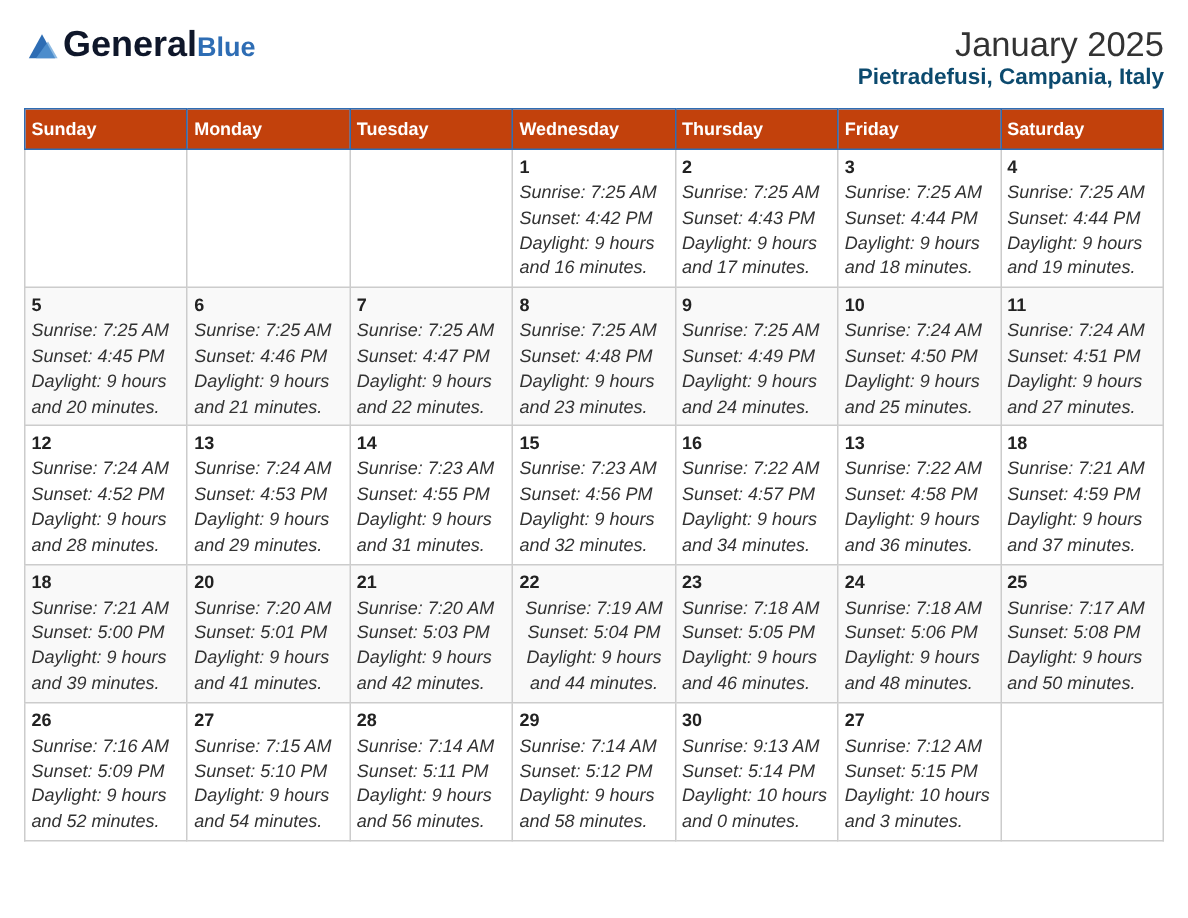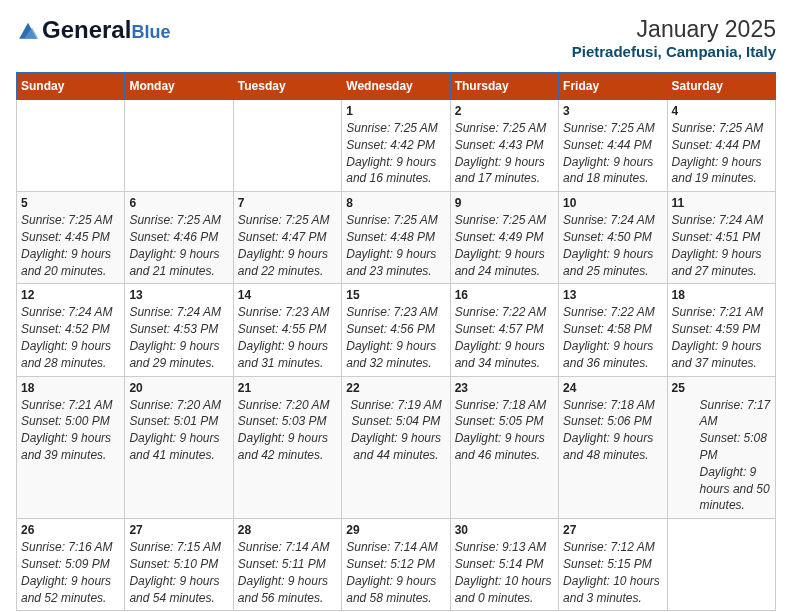--- a/index.html
+++ b/index.html
@@ -269,21 +269,21 @@
 Daylight: 9 hours and 46 minutes.</div>
         </td>
         <td>
           <div class="day-number">24</div>
           <div class="day-info" style="white-space: pre-line;">Sunrise: 7:18 AM
 Sunset: 5:06 PM
 Daylight: 9 hours and 48 minutes.</div>
         </td>
         <td>
           <div class="day-number">25</div>
-          <div class="day-info" style="white-space: pre-line; margin-left: 28px;">Sunrise: 7:17 AM
+          <div class="day-info" style="white-space: pre-line;">Sunrise: 7:17 AM
 Sunset: 5:08 PM
 Daylight: 9 hours and 50 minutes.</div>
         </td>
       </tr>
       <tr>
         <td>
           <div class="day-number">26</div>
           <div class="day-info" style="white-space: pre-line;">Sunrise: 7:16 AM
 Sunset: 5:09 PM
 Daylight: 9 hours and 52 minutes.</div>

